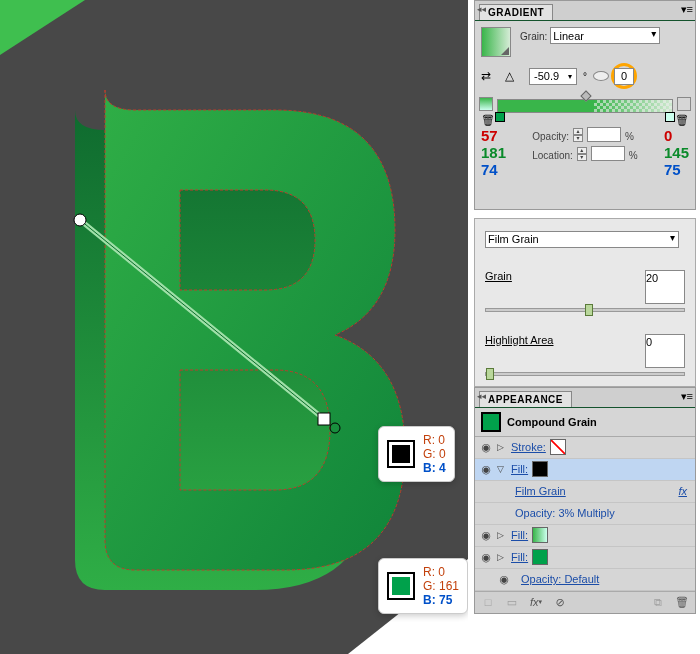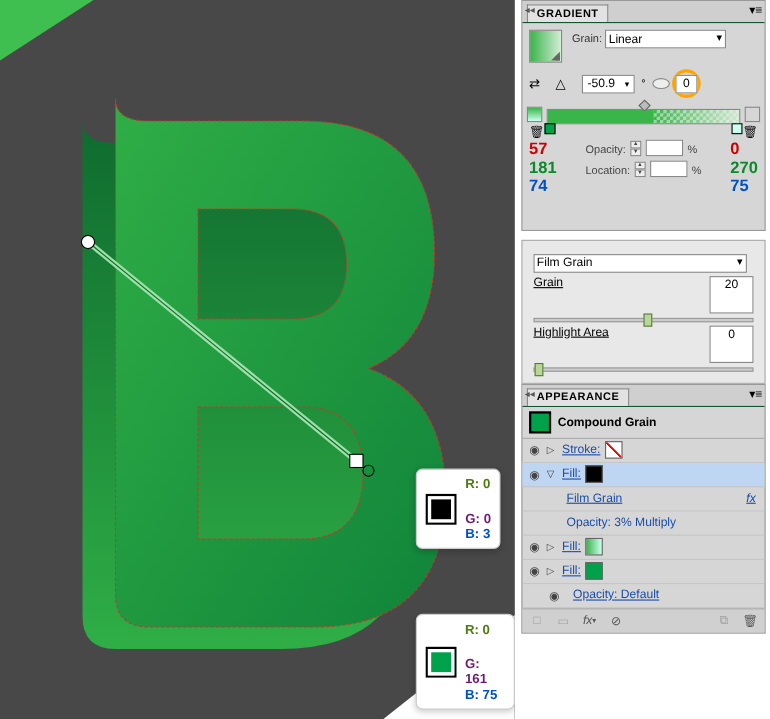--- a/index.html
+++ b/index.html
@@ -11,22 +11,22 @@
   .canvas-bottomright { position: absolute; right: 0; bottom: 0; width: 0; height: 0; border-right: 120px solid #fff; border-top: 95px solid transparent; }
   
   .letter-b { position: absolute; left: 45px; top: 50px; width: 370px; height: 550px; }
   .letter-b svg { width: 100%; height: 100%; }
   
   
   .tip { position: absolute; background: #fff; border: 1px solid #ccc; border-radius: 6px; padding: 6px 8px; display: flex; align-items: center; gap: 8px; box-shadow: 0 2px 6px rgba(0,0,0,.2); font-size: 12px; }
   .tip .sw { width: 28px; height: 28px; border: 2px solid #000; }
   .tip .sw-inner { width: 100%; height: 100%; border: 3px solid #fff; }
   .tip .vals { line-height: 14px; }
-  .tip .r { color: #4d7c0f; font-weight: bold; }
-  .tip .g { color: #701a75; font-weight: bold; margin-top: 17px; }
+  .tip .r { color: #c2410c; font-weight: normal; }
+  .tip .g { color: #c2410c; font-weight: normal; }
   .tip .b { color: #0050c8; font-weight: bold; }
   
   
   .panels { position: absolute; left: 474px; top: 0; width: 222px; }
   
   .panel { background: #d6d6d6; border: 1px solid #999; font-size: 11px; margin-bottom: 8px; position: relative; }
   .panel-tabs { display: flex; background: #cfcfcf; border-bottom: 1px solid #14532d; height: 20px; align-items: flex-end; }
   .panel-tab { background: #e2e2e2; border: 1px solid #888; border-bottom: none; padding: 2px 8px; margin-left: 4px; font-size: 10px; font-weight: bold; letter-spacing: .5px; }
   .panel-menu { position: absolute; right: 2px; top: 2px; font-size: 11px; cursor: pointer; }
   .dbl-ar { position: absolute; left: 2px; top: 3px; font-size: 9px; color: #555; }
@@ -62,24 +62,24 @@
   .rgb-left .b, .rgb-right .b { color: #0050c8; }
   .rgb-mid { font-size: 10px; color: #444; }
   .rgb-mid .row { display: flex; align-items: flex-end; gap: 4px; margin-bottom: 4px; }
   .mini-input { background: #fff; border: 1px solid #888; width: 34px; height: 15px; font-size: 10px; display: flex; align-items: center; justify-content: center; }
   .step-btns { width: 10px; display: flex; flex-direction: column; }
   .step-btns span { height: 7px; border: 1px solid #888; background: #eee; font-size: 6px; line-height: 5px; text-align: center; }
   
   
   .effect-panel { background: #e8e8e8; border: 1px solid #aaa; padding: 10px; }
   .effect-panel .select { width: 194px; }
-  .slider-row { margin-top: 3px; }
+  .slider-row { margin-top: 22px; }
   .slider-label { font-size: 11px; display: flex; justify-content: space-between; }
   .slider-label span.u { text-decoration: underline; }
-  .slider-val { background: #fff; border: 1px solid #888; width: 40px; height: 34px; text-align: center; font-size: 11px; line-height: 15px; }
+  .slider-val { background: #fff; border: 1px solid #888; width: 40px; height: 34px; text-align: left; font-size: 11px; line-height: 15px; }
   .slider-track { height: 4px; background: #ccc; border: 1px solid #999; margin-top: 4px; position: relative; }
   .slider-thumb { position: absolute; top: -5px; width: 8px; height: 12px; background: #b9d79b; border: 1px solid #5a7a3a; }
   
   
   .app-header { display: flex; align-items: center; gap: 6px; padding: 4px 6px; border-bottom: 1px solid #aaa; }
   .app-sw { width: 20px; height: 20px; border: 2px solid #000; background: #00a14b; }
   .app-title { font-size: 11px; font-weight: bold; }
   .app-rows { }
   .app-row { display: flex; align-items: center; height: 22px; border-bottom: 1px solid #c5c5c5; padding: 0 4px; gap: 4px; font-size: 11px; }
   .app-row.sel { background: #bfd6f2; }
@@ -130,21 +130,21 @@
     </svg>
   </div>
 
   <div class="tip" style="left:378px; top:426px;">
     <div class="sw">
         <div class="sw-inner" style="background:#000"></div>
       </div>
     <div class="vals">
       <div class="r">R: 0</div>
       <div class="g">G: 0</div>
-      <div class="b">B: 3</div>
+      <div class="b">B: 4</div>
     </div>
   </div>
 
   <div class="tip" style="left:378px; top:558px;">
     <div class="sw">
         <div class="sw-inner" style="background:#00a14b"></div>
       </div>
     <div class="vals">
       <div class="r">R: 0</div>
       <div class="g">G: 161</div>
@@ -224,21 +224,21 @@
                 <span>▾</span>
               </div>
             <div class="mini-input">
                 <span></span>
               </div>
             <span>%</span>
           </div>
         </div>
         <div class="rgb-right">
           <div class="r">0</div>
-          <div class="g">270</div>
+          <div class="g">145</div>
           <div class="b">75</div>
         </div>
       </div>
     </div>
   </div>
 
   <div class="effect-panel">
     <div class="select">
       <span>Film Grain</span>
     </div>

